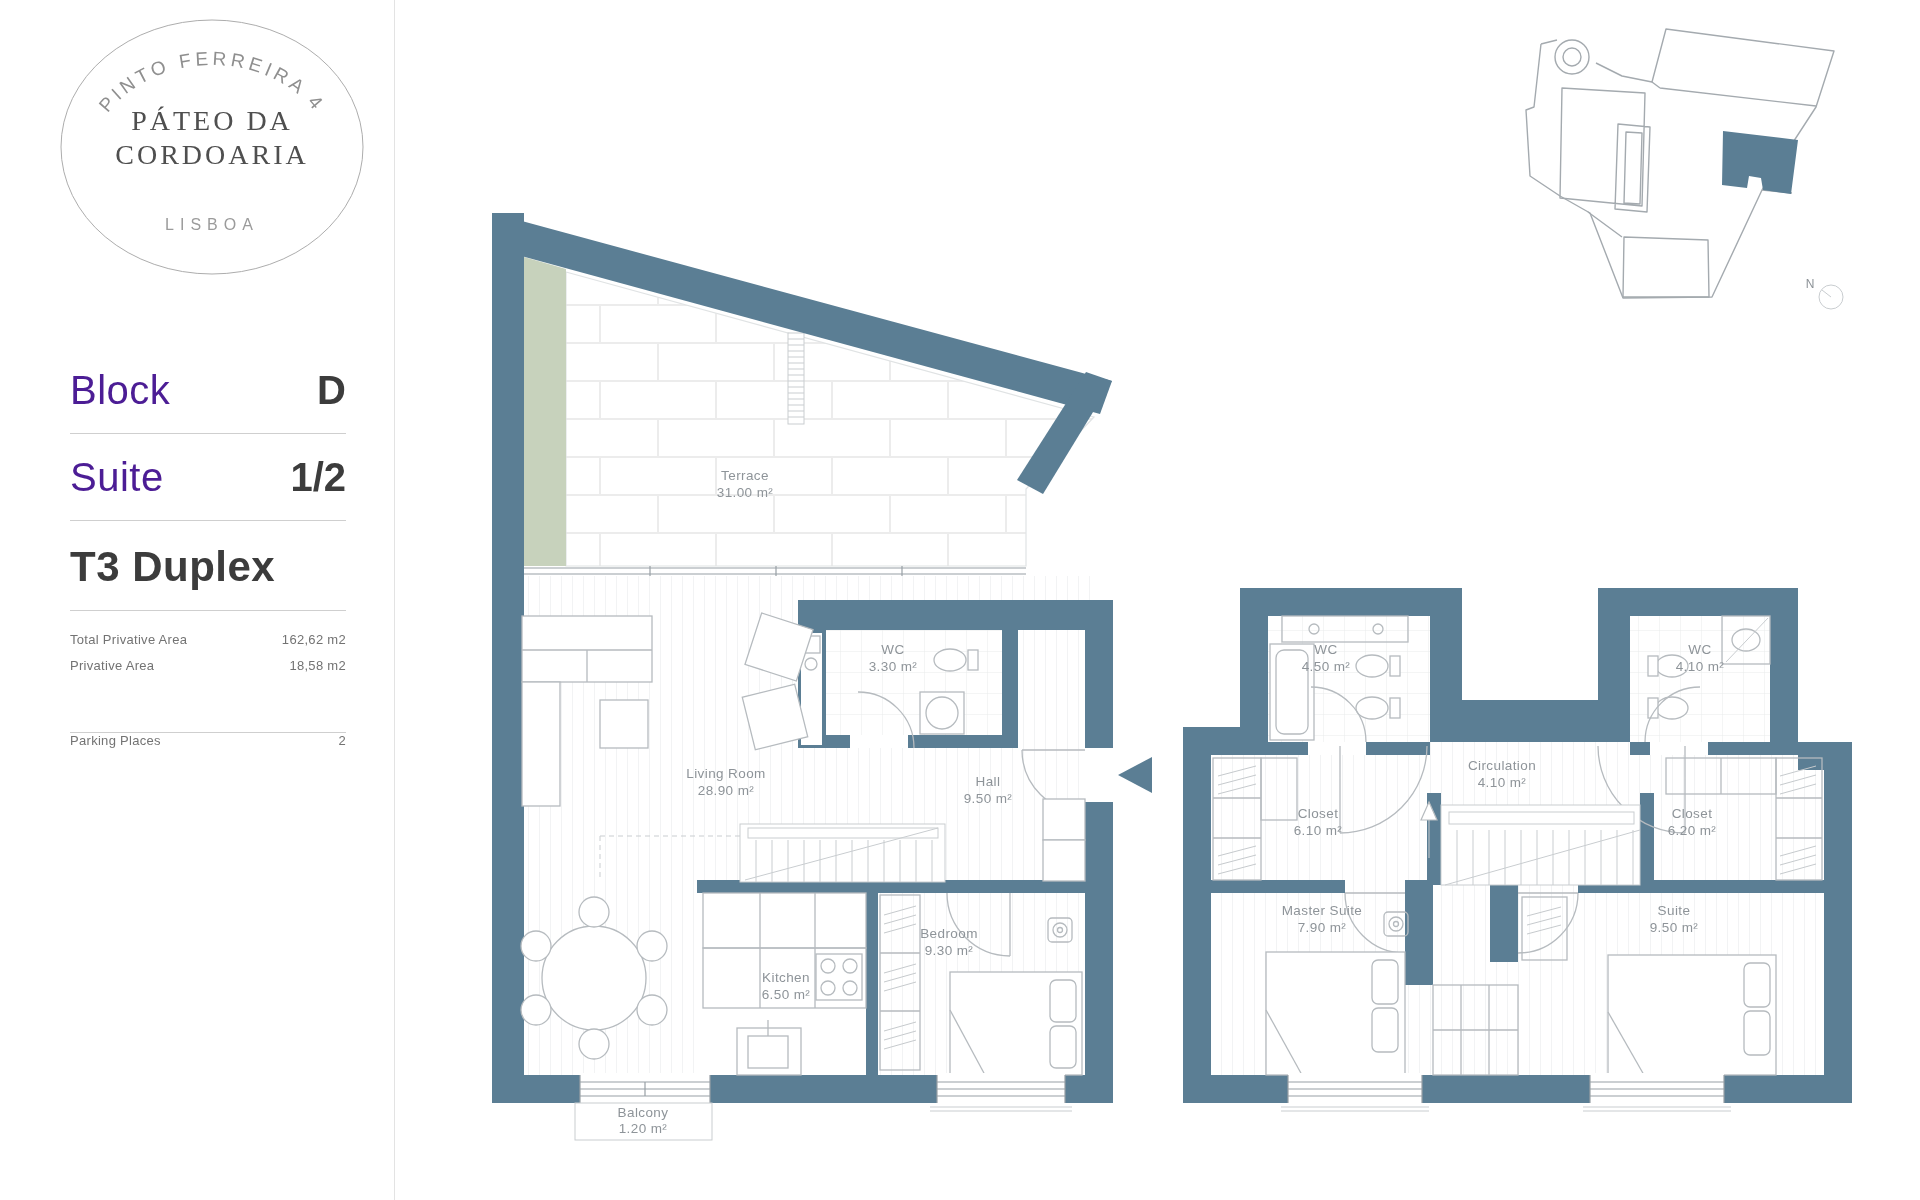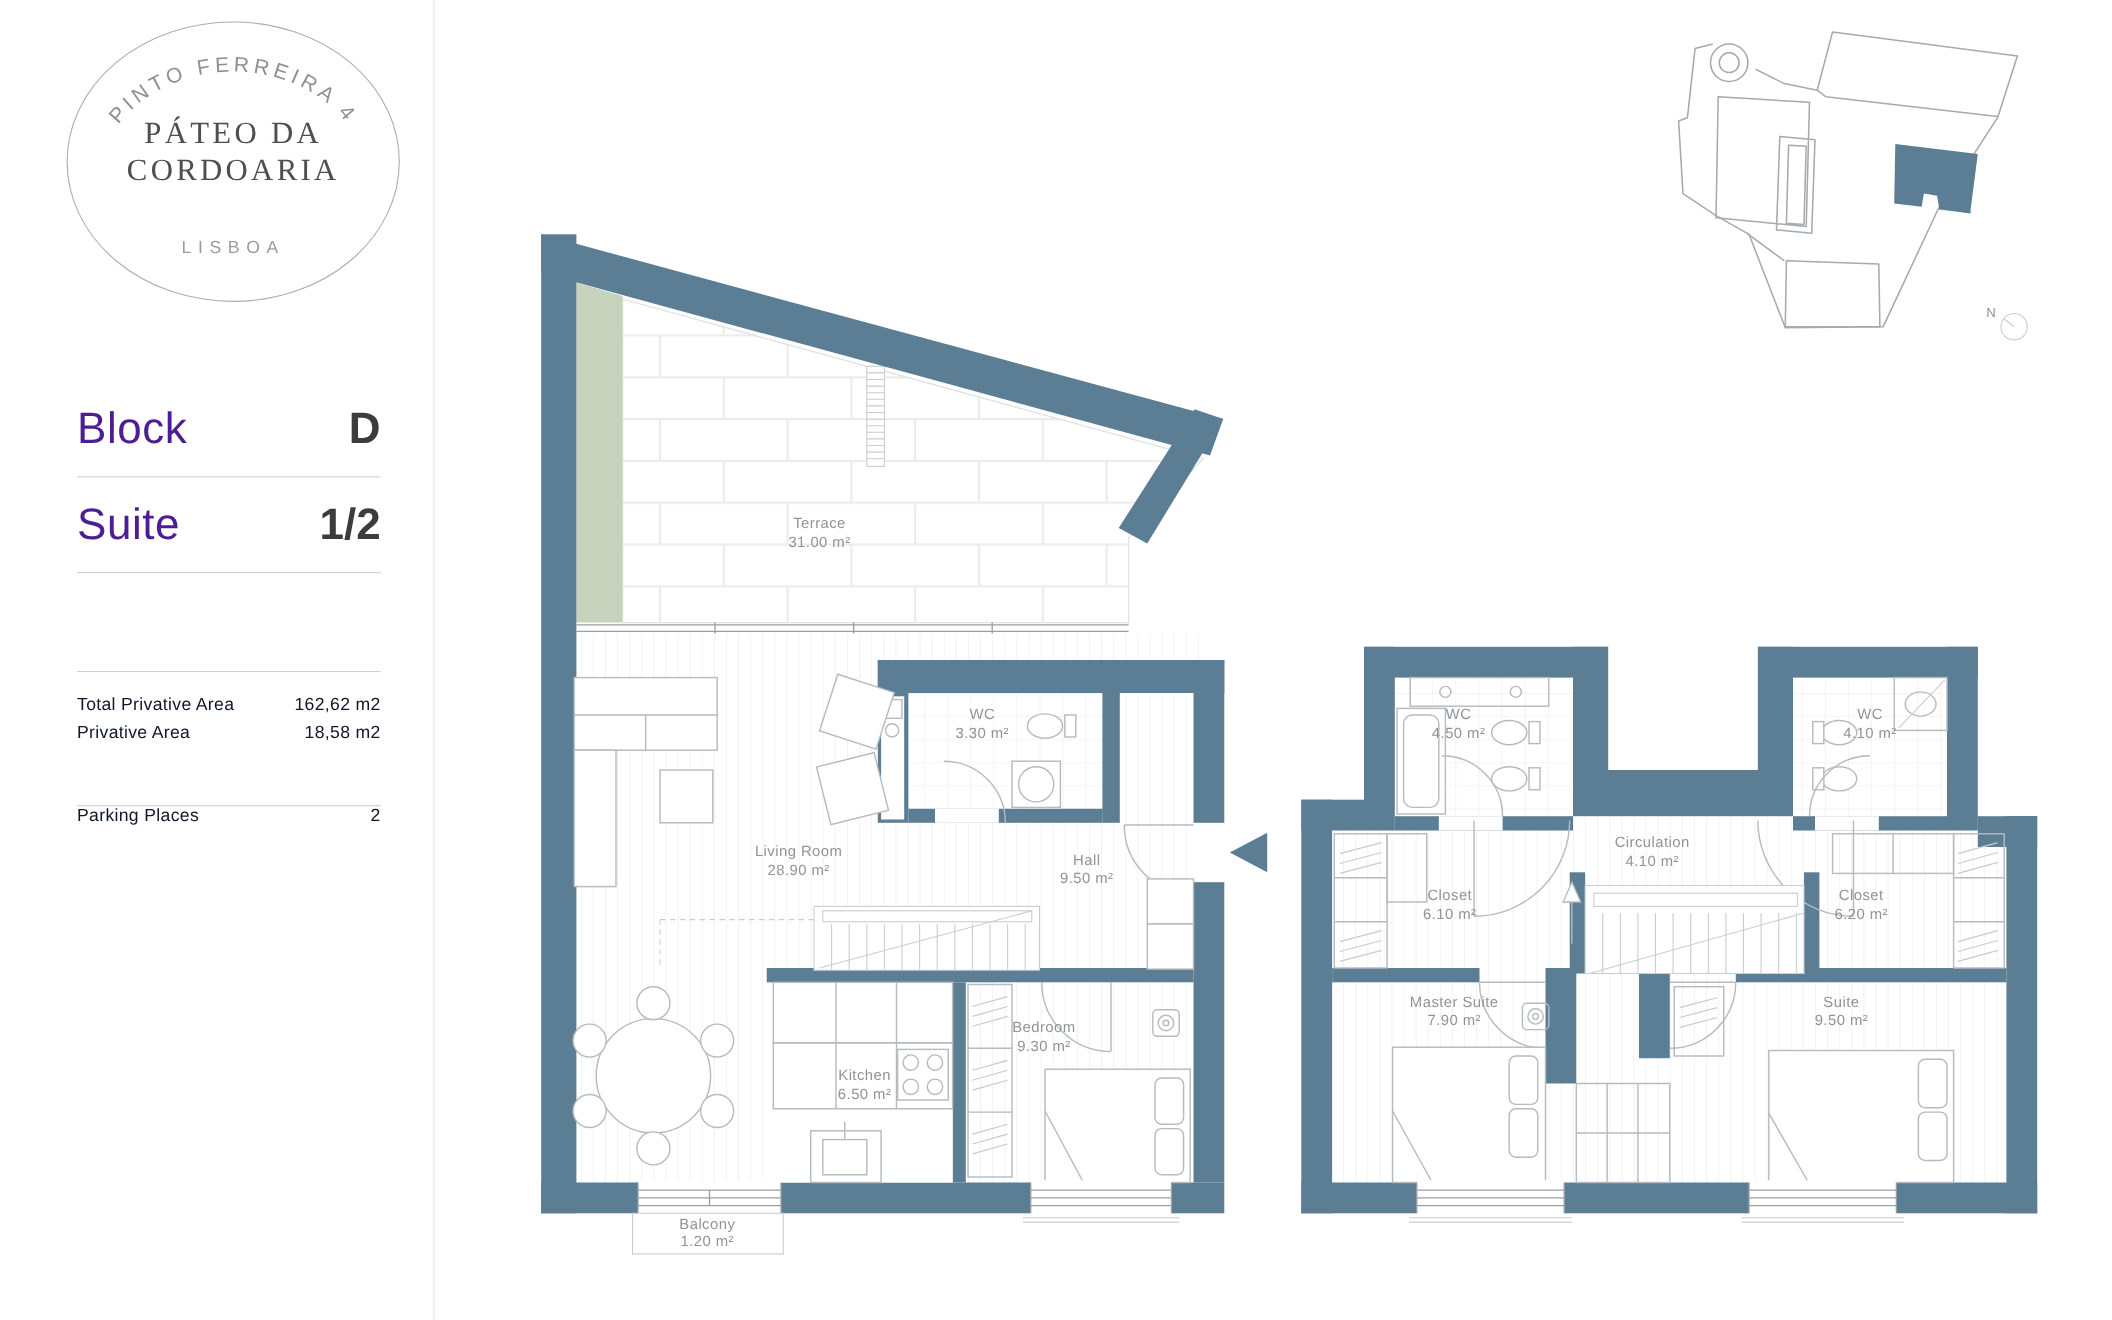--- a/index.html
+++ b/index.html
@@ -8,21 +8,21 @@
   
   .sidebar{position:absolute;left:0;top:0;width:394px;height:1200px;}
   .vdivider{position:absolute;left:394px;top:0;width:1px;height:1200px;background:#e3e3e3;}
   .logo-box{position:absolute;left:59px;top:18px;width:306px;height:258px;}
   .row{position:absolute;left:70px;width:276px;display:flex;justify-content:space-between;align-items:baseline;}
   .row .lab{font-size:40px;font-weight:400;color:#4c1d95;letter-spacing:.5px;}
   .row .val{font-size:40px;font-weight:700;color:#3c3c3c;}
   .hdiv{position:absolute;left:70px;width:276px;height:1px;background:#cfcfcf;}
   .typology{position:absolute;left:70px;font-size:42px;font-weight:700;color:#3c3c3c;letter-spacing:.5px;}
   .arearow{position:absolute;left:70px;width:276px;display:flex;justify-content:space-between;}
-  .arearow .alab,.arearow .aval{font-size:16px;color:#0f172a;letter-spacing:.3px;}
+  .arearow .alab,.arearow .aval{font-size:13px;color:#737373;letter-spacing:.3px;}
   
   .plan-svg{position:absolute;left:0;top:0;}
   .w{fill:#5b7e94;}
   .room-lbl{font-family:"Liberation Sans",sans-serif;font-size:13.5px;fill:#8e9499;
             letter-spacing:.4px;text-anchor:middle;}
   .furn{fill:#ffffff;stroke:#b6bbbf;stroke-width:1.3;}
   .furnl{fill:none;stroke:#b6bbbf;stroke-width:1.3;}
   .thin{fill:none;stroke:#c9cdd0;stroke-width:1;}
   .glass{fill:none;stroke:#98a0a6;stroke-width:1.2;}
   .site{fill:none;stroke:#a4aaaf;stroke-width:1.4;stroke-linejoin:round;}
@@ -57,20 +57,21 @@
       <span class="val">D</span>
     </div>
     <div class="hdiv" style="top:433px"></div>
 
     <div class="row" style="top:455px">
       <span class="lab">Suite</span>
       <span class="val">1/2</span>
     </div>
     <div class="hdiv" style="top:520px"></div>
 
+    <div class="typology" style="top:543px">T3 Duplex</div>
     <div class="hdiv" style="top:610px"></div>
 
     <div class="arearow" style="top:632px">
       <span class="alab">Total Privative Area</span>
       <span class="aval">162,62 m2</span>
     </div>
     <div class="arearow" style="top:658px">
       <span class="alab">Privative Area</span>
       <span class="aval">18,58 m2</span>
     </div>

